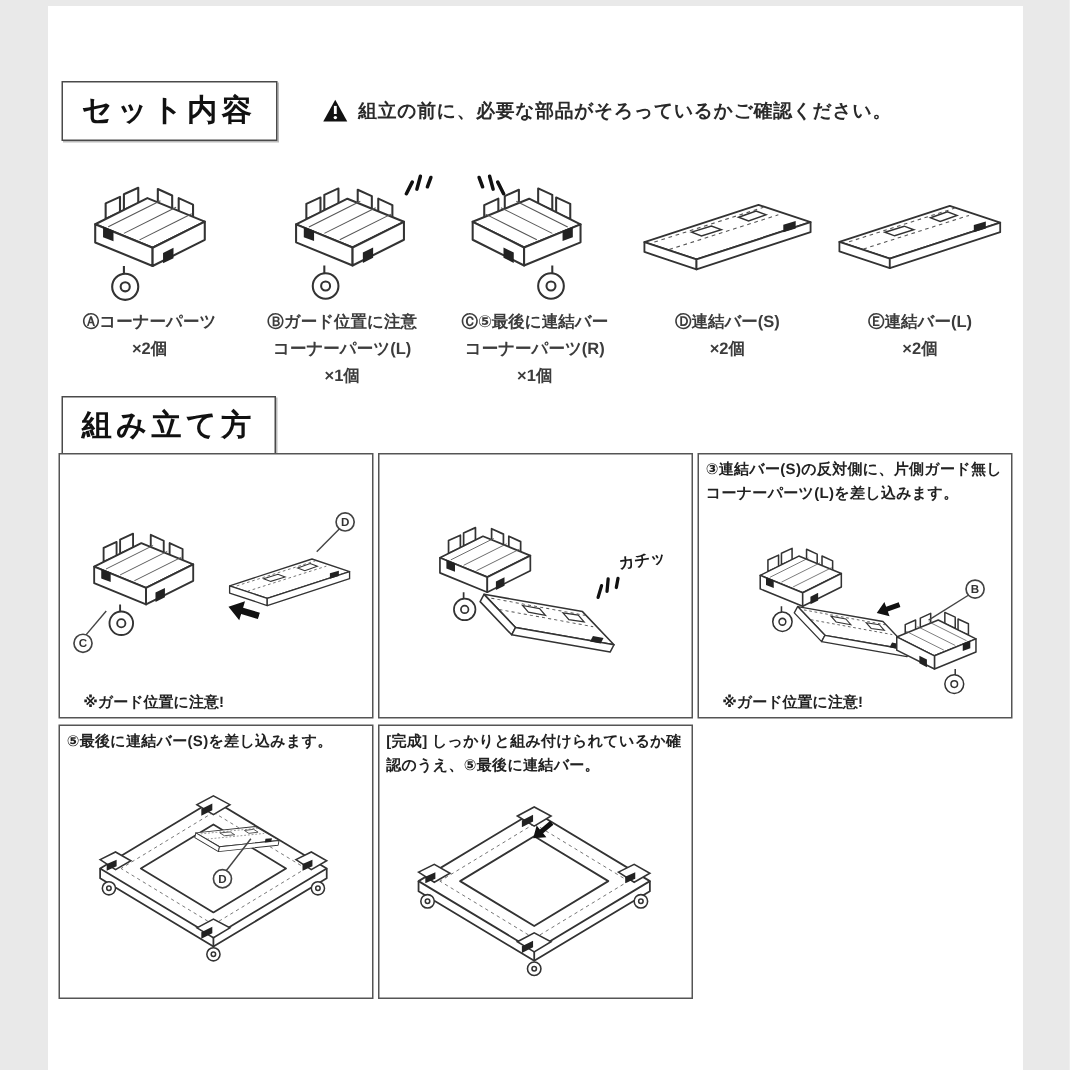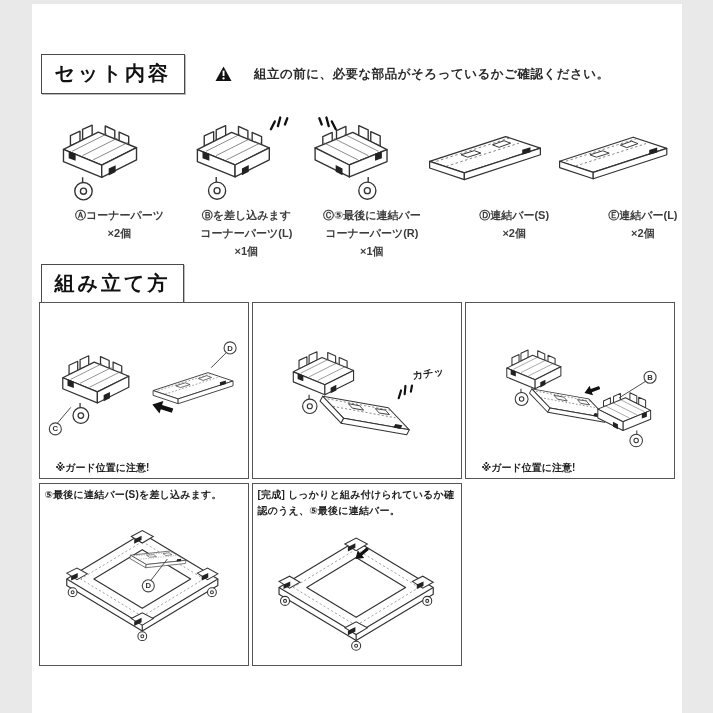--- a/index.html
+++ b/index.html
@@ -11,30 +11,30 @@
   }
   
   .section-header { position: absolute; left: 9px; display: flex; align-items: center; }
   #set-header  { top: 50px; }
   #asm-header  { top: 260px; text-align: right; }
   .title-box {
     border: 1.5px solid #4a4a4a; background: #fff; padding: 5px 13px 6px;
     font-size: 20px; font-weight: bold; letter-spacing: 3px; color: #111;
     box-shadow: 1px 1px 0 #bbb;
   }
-  .warning-row { display: flex; align-items: center; gap: 22px; margin-left: 30px; }
+  .warning-row { display: flex; align-items: center; gap: 7px; margin-left: 30px; }
   .warning-row svg { flex: 0 0 auto; }
   .warning-text { font-size: 12.5px; font-weight: 700; color: #2a2a2a; letter-spacing: .5px; }
 
   
   .parts-row {
     position: absolute; top: 102px; left: 4px; right: 4px;
     display: flex; justify-content: space-between;
   }
-  .part { flex: 1 1 0; display: flex; flex-direction: column; align-items: flex-end; min-width: 0; }
+  .part { flex: 1 1 0; display: flex; flex-direction: column; align-items: center; min-width: 0; }
   .part-fig { height: 100px; display: flex; align-items: center; justify-content: center; width: 100%; }
   .part-label { text-align: center; font-size: 11px; font-weight: 700; color: #3c3c3c; line-height: 1.65; }
 
   
   .steps-grid {
     position: absolute; left: 7px; right: 7px; top: 298px;
     display: grid; grid-template-columns: repeat(3, 1fr);
     grid-template-rows: 177px 183px; gap: 4px 3px;
   }
   .panel {
@@ -173,21 +173,21 @@
     </div>
 
     <div class="part">
       <div class="part-fig">
         <svg viewBox="0 0 150 115" width="130" height="100">
           <use href="#s-corner" x="6"></use>
           <use href="#s-spark" x="122" y="8" width="24" height="20"></use>
         </svg>
       </div>
       <div class="part-label">
-        <div>Ⓑを差し込みます</div>
+        <div>Ⓑガード位置に注意</div>
         <div>コーナーパーツ(L)</div>
         <div>×1個</div>
       </div>
     </div>
 
     <div class="part">
       <div class="part-fig">
         <svg viewBox="0 0 150 115" width="130" height="100">
           <g transform="translate(150,0) scale(-1,1)">
               <use href="#s-corner" x="6"></use>
@@ -257,20 +257,21 @@
         <svg class="illus" viewBox="0 0 230 128" preserveAspectRatio="xMidYMid meet">
           <use href="#s-corner" x="26" y="0" width="100" height="96"></use>
           <use href="#s-bar" width="120" height="60" transform="translate(86,36) rotate(28)"></use>
           <use href="#s-spark" width="22" height="19" x="0" y="0" transform="translate(158,56) rotate(-10)"></use>
           <text class="sfx" x="180" y="50" transform="rotate(-8 180 50)">カチッ</text>
         </svg>
       </div>
     </div>
 
     <div class="panel">
+      <div class="step-text">③連結バー(S)の反対側に、片側ガード無しコーナーパーツ(L)を差し込みます。</div>
       <div class="illus-wrap">
         <svg class="illus" viewBox="0 0 230 128" preserveAspectRatio="xMidYMid meet">
           <use href="#s-corner" x="28" y="0" width="90" height="86"></use>
           <use href="#s-bar" width="104" height="52" transform="translate(80,32) rotate(28)"></use>
           <g transform="translate(222,50) scale(-1,1)">
               <use href="#s-corner" width="88" height="84"></use>
             </g>
           <use href="#s-arrow" width="20" height="13" transform="translate(152,66) rotate(160)"></use>
           <line class="leader" x1="172" y1="72" x2="204" y2="52"></line>
           <circle class="co-circle" cx="208" cy="48" r="7"></circle>

